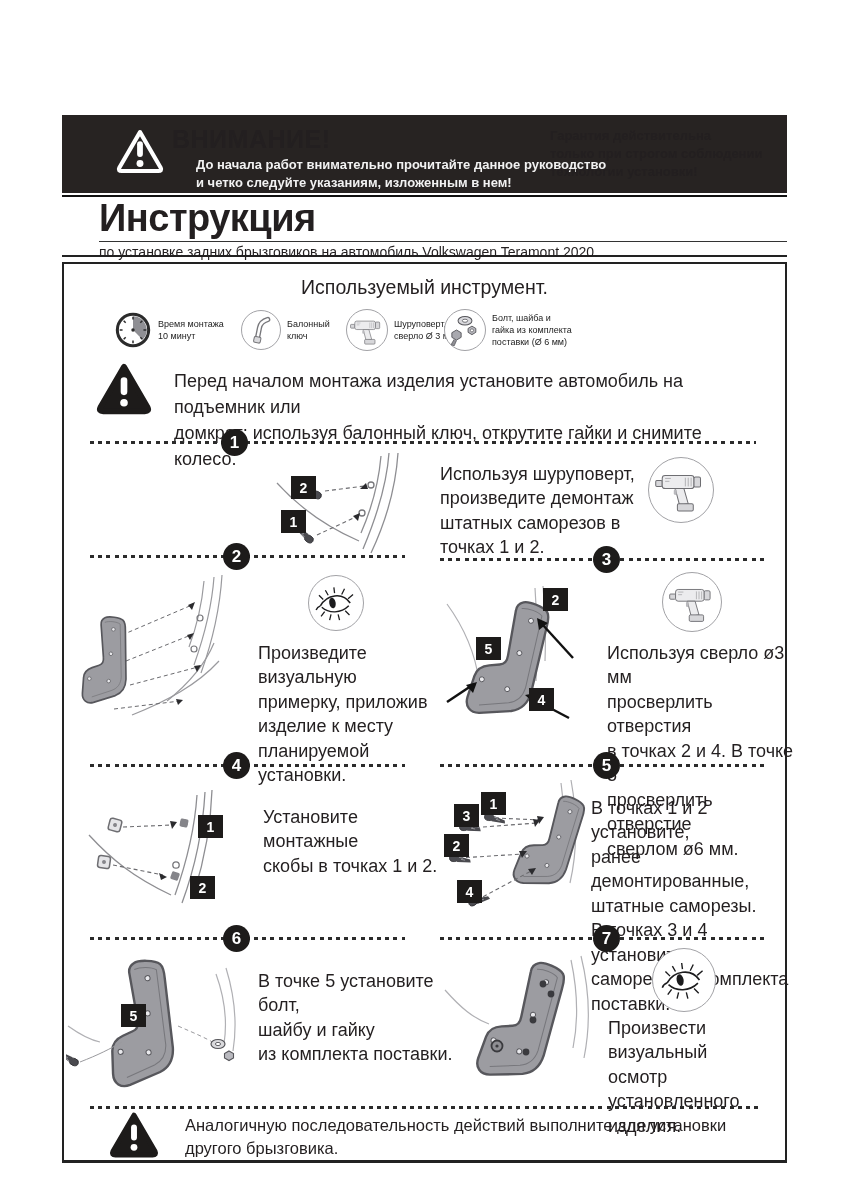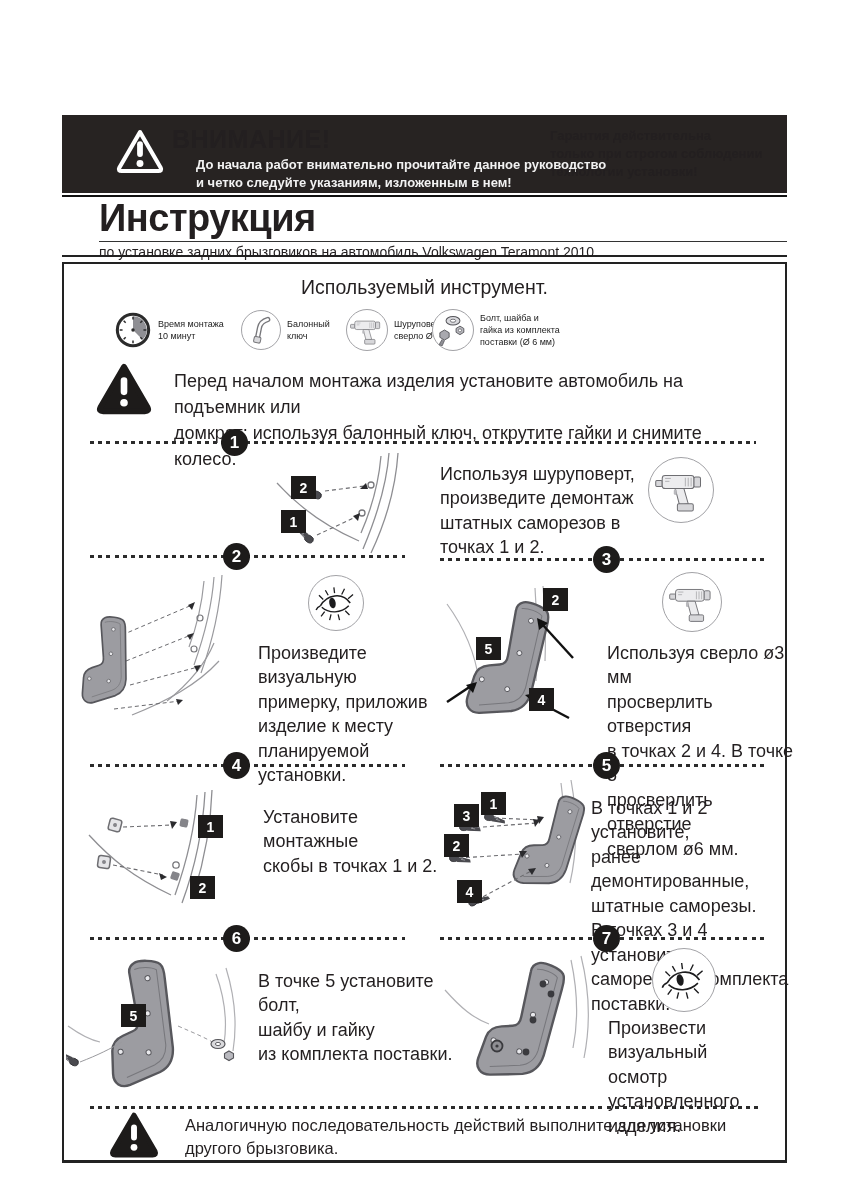--- a/index.html
+++ b/index.html
@@ -98,21 +98,21 @@
   <div class="abs hdr-title">ВНИМАНИЕ!</div>
   <div class="abs hdr-sub pre">До начала работ внимательно прочитайте данное руководство
 и четко следуйте указаниям, изложенным в нем!</div>
   <div class="abs hdr-warranty pre">Гарантия действительна
 только при строгом соблюдении
 технологии установки!</div>
 
   <div class="abs title-box"></div>
   <div class="abs doc-title">Инструкция</div>
   <div class="abs title-rule"></div>
-  <div class="abs doc-subtitle">по установке задних брызговиков на автомобиль Volkswagen Teramont 2010.</div>
+  <div class="abs doc-subtitle">по установке задних брызговиков на автомобиль Volkswagen Teramont 2020.</div>
 
   <div class="abs main-box"></div>
 
   <div class="abs tools-heading">Используемый инструмент.</div>
 
   <div class="abs tool" style="left:114px">
     <svg width="38" height="38" viewBox="0 0 40 40">
       <circle cx="20" cy="20" r="16.5" fill="#fff" stroke="#2b2b2b" stroke-width="3.2"></circle>
       <path d="M20,20 L20,5.5 A14.5,14.5 0 0 1 30.2,30.2 Z" fill="#8f8f94"></path>
       <g stroke="#2b2b2b" stroke-width="1.6">
@@ -139,21 +139,21 @@
   <div class="abs tool" style="left:346px">
     <div class="ring" style="width:42px;height:42px">
       <svg width="34" height="31" viewBox="0 0 72 66">
           <use href="#drill"></use>
         </svg>
     </div>
     <div class="tool-label pre">Шуруповерт,
 сверло Ø 3 мм</div>
   </div>
 
-  <div class="abs tool" style="left:432px">
+  <div class="abs tool" style="left:444px">
     <div class="ring" style="width:42px;height:42px">
       <svg width="34" height="34" viewBox="0 0 44 44">
         <ellipse cx="22" cy="10" rx="9" ry="5.5" fill="#d9d9dd" stroke="#55555a" stroke-width="1.3"></ellipse>
         <ellipse cx="22" cy="10" rx="3.5" ry="2" fill="#fff" stroke="#55555a" stroke-width="1"></ellipse>
         <path d="M31,17 l5,3 v5 l-5,3 l-5,-3 v-5 Z" fill="#b9b9bf" stroke="#55555a" stroke-width="1.2"></path>
         <circle cx="31" cy="22.5" r="2" fill="#fff" stroke="#55555a" stroke-width="0.9"></circle>
         <path d="M11,22 l6,3.5 v6 l-6,3.5 l-6,-3.5 v-6 Z" fill="#a9a9af" stroke="#55555a" stroke-width="1.2"></path>
         <path d="M8,34 L4,41 L8,42.5 L11,35.5" fill="#8f8f95" stroke="#55555a" stroke-width="1"></path>
       </svg>
     </div>

